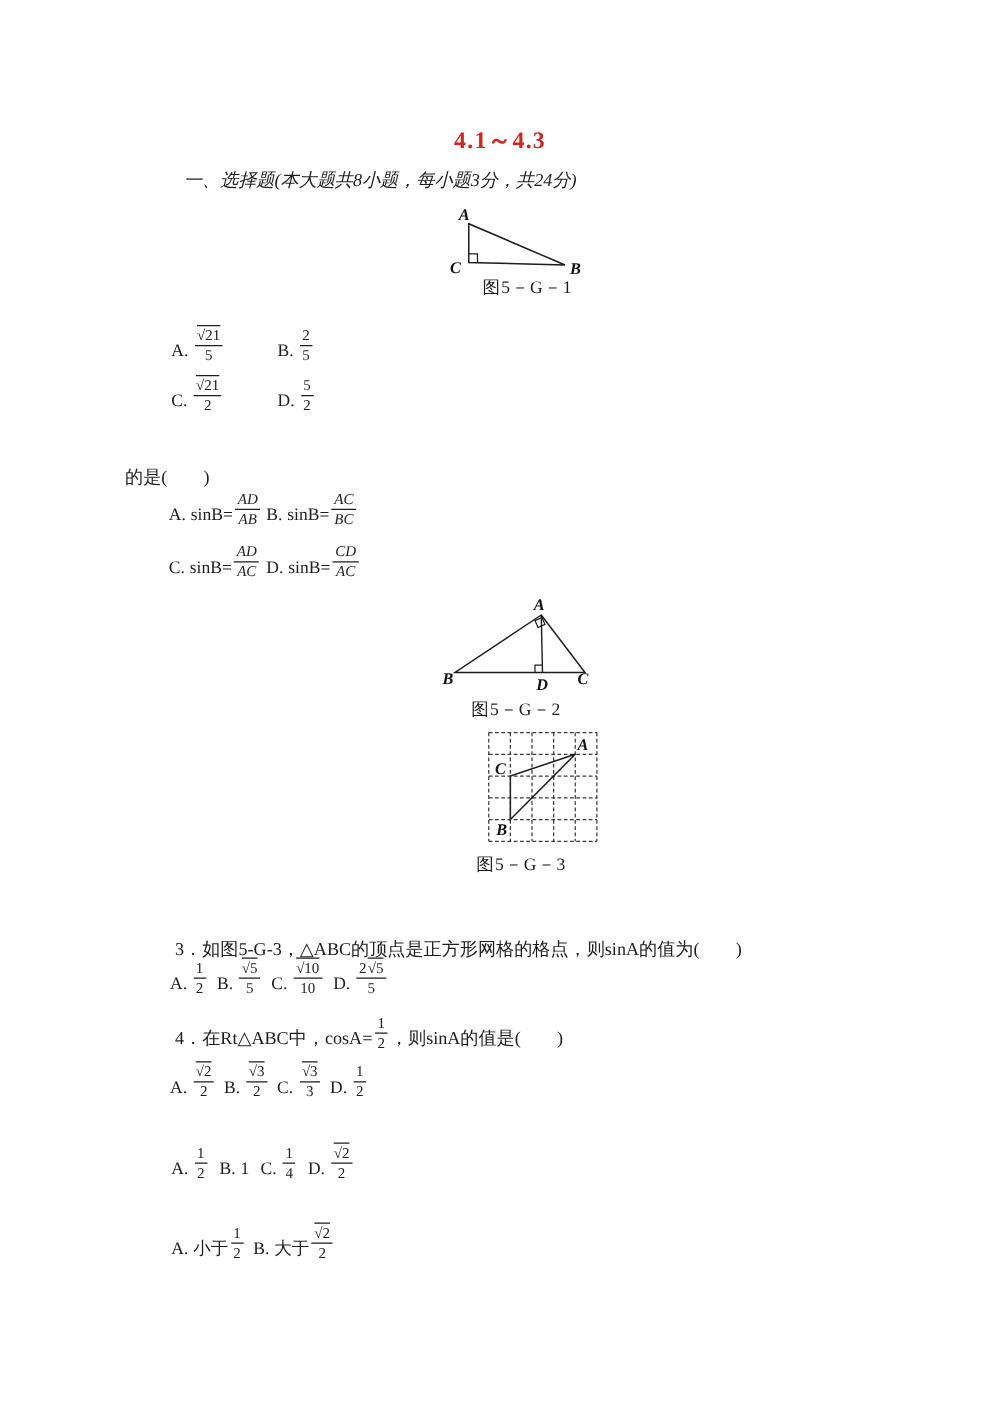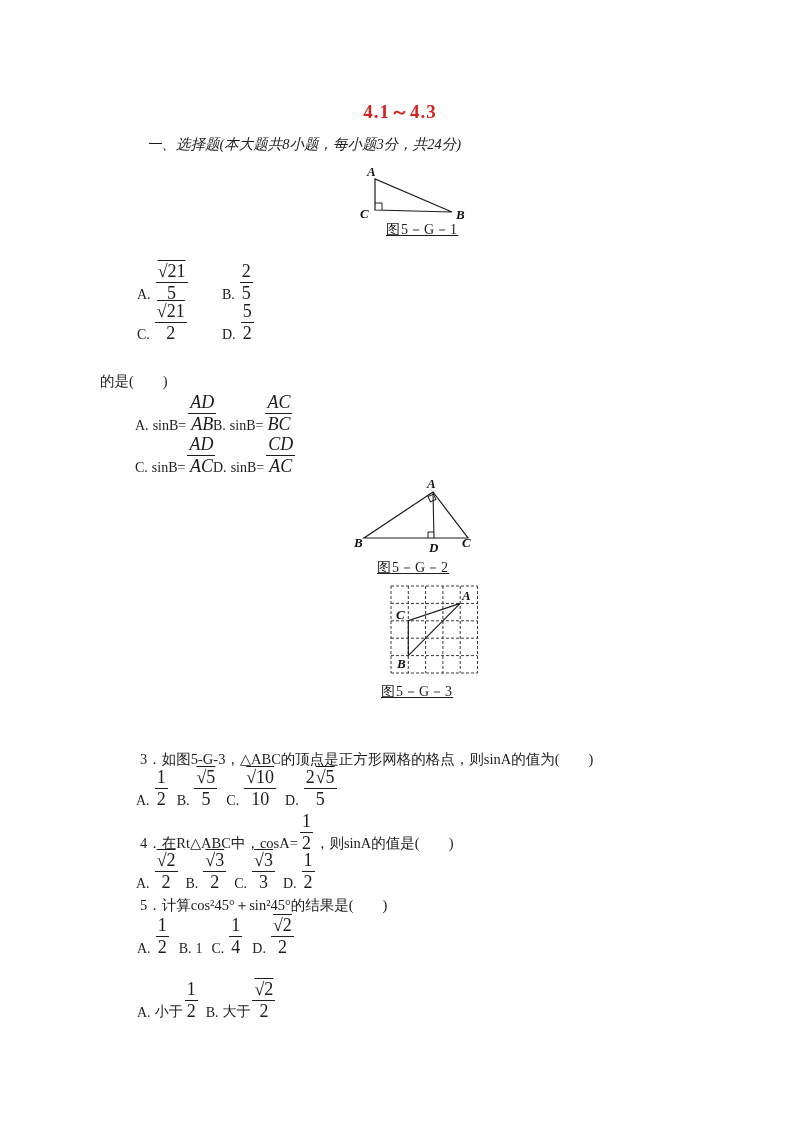--- a/index.html
+++ b/index.html
@@ -4,32 +4,32 @@
 <style>
   html,body{margin:0;padding:0;background:#ffffff;}
   .page{
     position:relative;width:800px;height:1132px;background:#fff;overflow:hidden;
     font-family:"Liberation Serif","DejaVu Serif",serif;color:#1c1c1c;font-size:14.5px;
   }
   .abs{position:absolute;white-space:nowrap;}
   .title{left:0;top:99px;width:800px;text-align:center;font-size:19px;font-weight:bold;letter-spacing:1px;}
   .section{left:147px;top:135px;font-style:italic;}
   .qtext{font-size:14.5px;}
-  .figcap{font-size:14px;letter-spacing:1px;text-decoration:underline;}
+  .figcap{font-size:14px;letter-spacing:1px;}
   .orow{display:flex;align-items:flex-end;font-size:14px;}
   .opt{display:inline-flex;align-items:flex-end;}
   .r-q1 .opt{width:85px;}
   .r-q2 .opt{width:78px;}
   .r-q3 .opt{margin-right:8px;}
   .r-q4 .opt{margin-right:7px;}
   .r-q5 .opt{margin-right:9px;}
   .r-q6 .opt{margin-right:7px;}
   .olabel{margin-right:4px;}
   .pre{margin-right:1px;}
-  .frac{display:inline-block;text-align:center;line-height:1.05;font-size:18px;margin:0 1px;}
+  .frac{display:inline-block;text-align:center;line-height:1.05;font-size:12px;margin:0 1px;}
   .frac .num{display:block;padding:0 2px 1px;}
   .frac .den{display:block;border-top:1px solid #1c1c1c;padding:1px 2px 0;}
   .rad{text-decoration:overline;}
   .coef{margin-right:1px;}
   .mi{font-style:italic;}
   .qflex{display:flex;align-items:flex-end;}
   .qflex .frac{margin:0 2px;}
   svg{display:block;}
   svg text{font-family:"Liberation Serif","DejaVu Serif",serif;font-style:italic;font-weight:bold;font-size:13px;fill:#111;}
 </style>
@@ -226,21 +226,20 @@
     </span>
     <span class="opt">
       <span class="olabel">D.</span>
       <span class="frac">
           <span class="num">1</span>
           <span class="den">2</span>
         </span>
     </span>
   </div>
 
-  <div class="abs qtext" style="left:140px;top:896px;">5．计算cos²45°＋sin²45°的结果是(　　)</div>
   <div class="abs orow r-q5" style="left:137px;top:916px;">
     <span class="opt">
       <span class="olabel">A.</span>
       <span class="frac">
           <span class="num">1</span>
           <span class="den">2</span>
         </span>
     </span>
     <span class="opt">
       <span class="olabel">B.</span>

